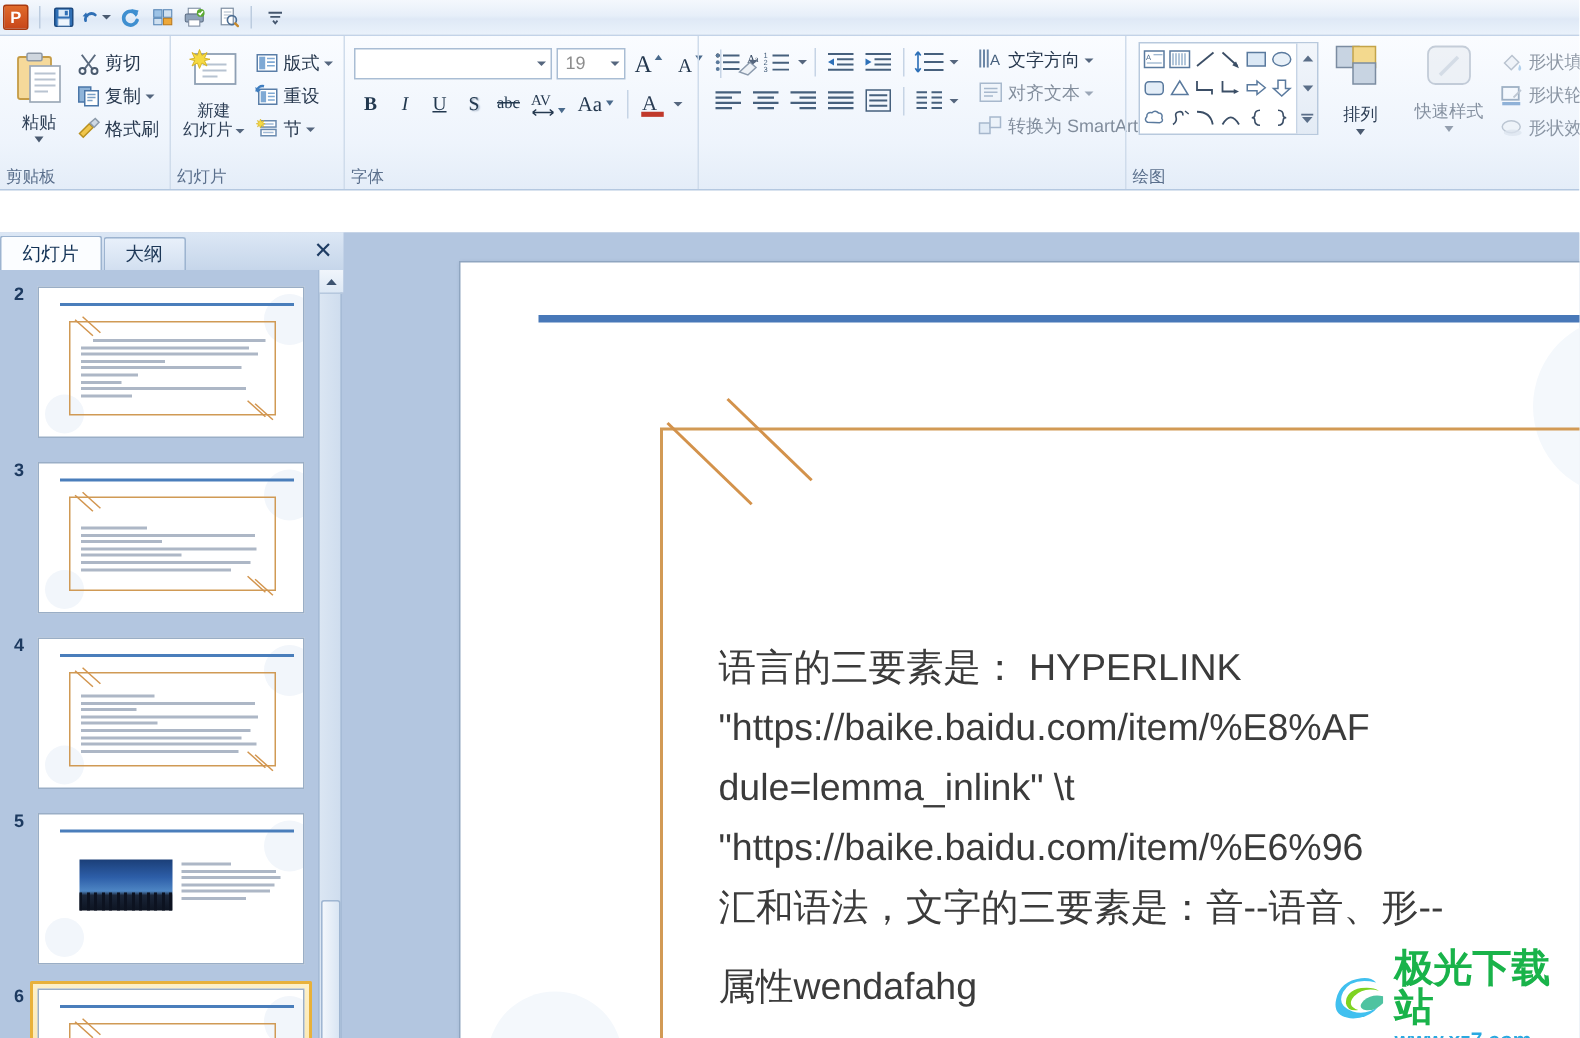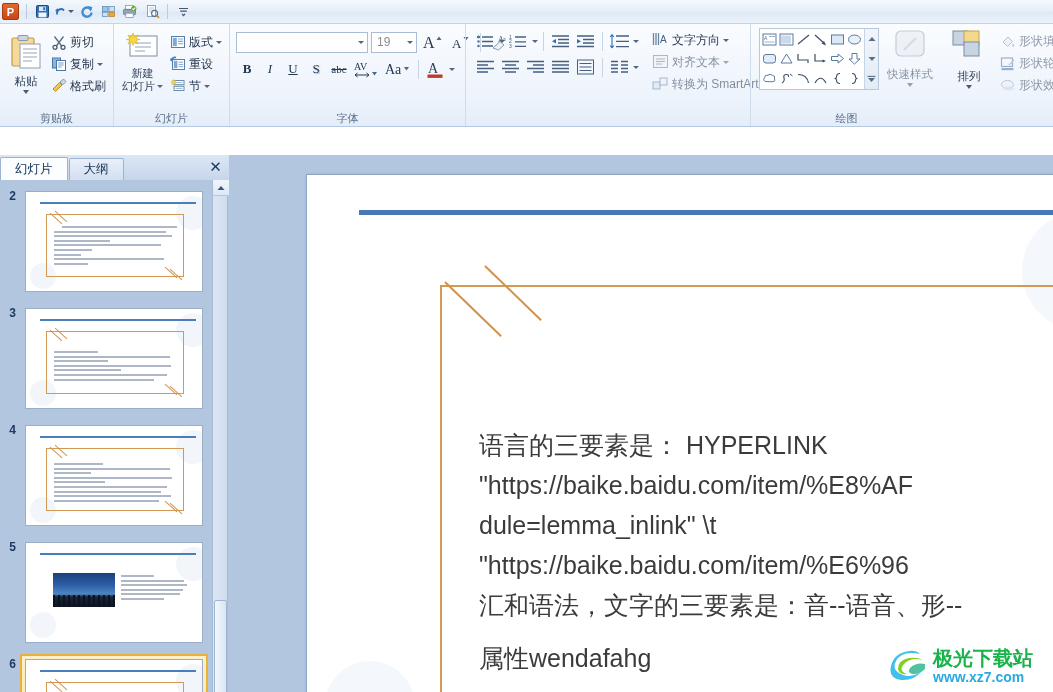--- a/index.html
+++ b/index.html
@@ -72,21 +72,21 @@
   .ribbon {
     height: 103px; position: relative;
     background: linear-gradient(to bottom, #fafcff 0%, #eef4fc 70%, #e4edf8 100%);
     border-bottom: 1px solid #b4c8e0;
     display: flex; align-items: stretch;
   }
   .rgroup { position: relative; padding: 2px 4px 0 4px; display: flex; flex-direction: column; }
   .rgroup + .rgroup { border-left: 1px solid #cfdceb; }
   .rgroup-body { flex: 1; display: flex; align-items: flex-start; padding-top: 2px; }
   .rgroup-label {
-    height: 15px; line-height: 15px; text-align: center;
+    height: 15px; line-height: 15px; 
     font-size: 11px; color: #5a6f8c; position: relative;
   }
 
   
   .bigbtn {
     width: 52px; display: flex; flex-direction: column; align-items: center;
     font-size: 11.5px; color: #2e3f56; padding-top: 2px; text-align: center;
     line-height: 13px;
   }
   .bigbtn .glyph { margin-bottom: 2px; }
@@ -271,21 +271,21 @@
   .sl-text p { margin: 0; white-space: nowrap; }
   .sl-text p.gap { margin-top: 13px; }
 
   
   .watermark {
     position: absolute; right: 4px; bottom: 2px; width: 160px; height: 48px;
     display: flex; align-items: center; gap: 4px; pointer-events: none;
   }
   .wm-text { display: flex; flex-direction: column; line-height: 1; }
   .wm-title {
-    font-size: 20px; font-weight: bold; color: #19b34a;
+    font-size: 26px; font-weight: bold; color: #19b34a;
     letter-spacing: 0px;
   }
   .wm-url { font-size: 14px; font-weight: bold; color: #2aa9e0; margin-top: 2px; }
 </style>
 </head>
 <body>
 
 <div id="app">
 
   <div class="titlebar">
@@ -737,40 +737,40 @@
             </div>
             <div class="ssbtn">
               <svg width="9" height="8" viewBox="0 0 9 8">
                   <path d="M0.5 1.4 h8" stroke="#5a6e88" stroke-width="1.1"></path>
                   <path d="M4.5 7 L1 3 L8 3 Z" fill="#5a6e88"></path>
                 </svg>
             </div>
           </div>
         </div>
 
-        <div class="bigbtn" style="width:62px;padding-top:1px;opacity:.55;">
-          <span class="glyph">
-            <svg width="38" height="34" viewBox="0 0 38 34">
-              <rect x="5" y="2" width="28" height="25" rx="5" fill="#e6ebf1" stroke="#9aa8ba" stroke-width="1.2"></rect>
-              <path d="M13 21 L25 9" stroke="#b9c5d3" stroke-width="2.4"></path>
-            </svg>
-          </span>
-          <span class="cap">快速样式</span>
-          <span class="cap-caret"></span>
-        </div>
-
         <div class="bigbtn" style="width:56px;padding-top:1px;">
           <span class="glyph">
             <svg width="38" height="36" viewBox="0 0 38 36">
               <rect x="3" y="2" width="15" height="14" fill="#c8d4e2" stroke="#7b8ca1" stroke-width="1"></rect>
               <rect x="14" y="2" width="15" height="14" fill="#f3d98e" stroke="#c3a449" stroke-width="1"></rect>
               <rect x="14" y="13" width="15" height="14" fill="#c8d4e2" stroke="#7b8ca1" stroke-width="1"></rect>
             </svg>
           </span>
           <span class="cap">排列</span>
+          <span class="cap-caret"></span>
+        </div>
+
+        <div class="bigbtn" style="width:62px;padding-top:1px;opacity:.55;">
+          <span class="glyph">
+            <svg width="38" height="34" viewBox="0 0 38 34">
+              <rect x="5" y="2" width="28" height="25" rx="5" fill="#e6ebf1" stroke="#9aa8ba" stroke-width="1.2"></rect>
+              <path d="M13 21 L25 9" stroke="#b9c5d3" stroke-width="2.4"></path>
+            </svg>
+          </span>
+          <span class="cap">快速样式</span>
           <span class="cap-caret"></span>
         </div>
 
         <div class="col" style="padding-top:2px;opacity:.5;">
           <div class="smallrow">
             <svg width="16" height="15" viewBox="0 0 16 15">
               <path d="M3 8 L8 3 L12.5 7.5 L7.5 12.5 Z" fill="#e8eef5" stroke="#7b8ca1" stroke-width="1"></path>
               <path d="M13 9 Q15 11.5 13.5 13 Q12 13.5 12.2 11.5 Z" fill="#6fa9dd"></path>
             </svg>
             <span class="lbl">形状填</span>

